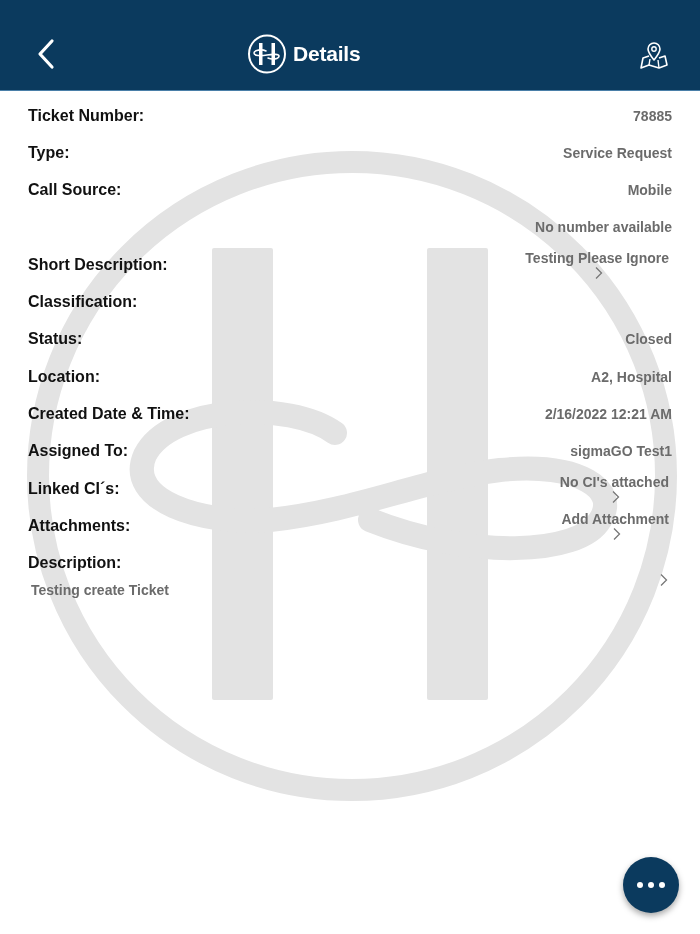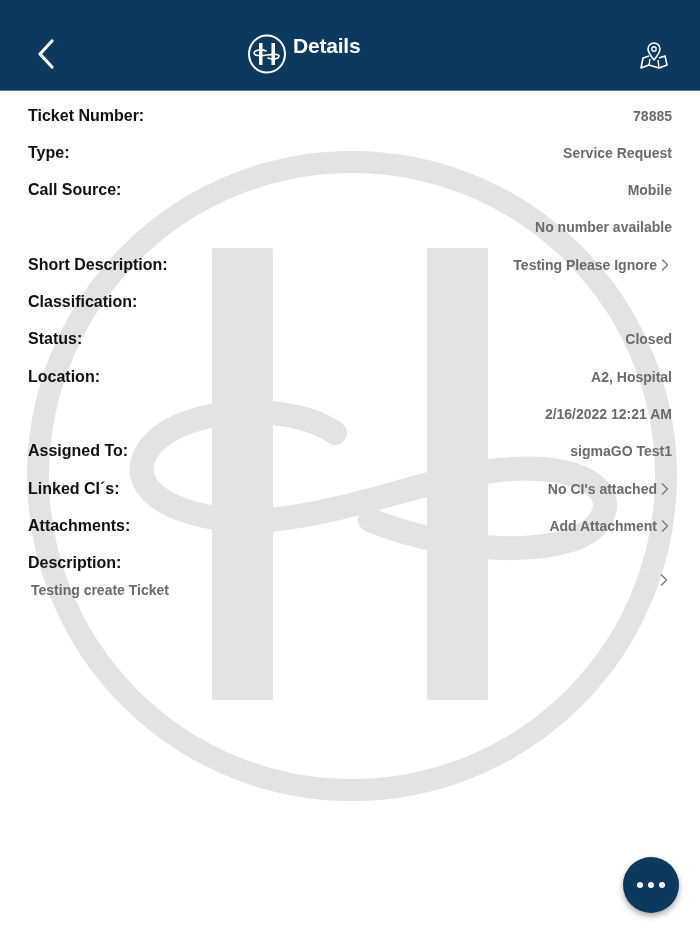--- a/index.html
+++ b/index.html
@@ -1,27 +1,27 @@
 <!DOCTYPE html>
 <html><head>
 <meta charset="utf-8">
 <style>
   html, body { margin:0; padding:0; }
   body { width:700px; height:934px; position:relative; overflow:hidden; background:#ffffff; font-family:"Liberation Sans", sans-serif; }
   .navbar { position:absolute; left:0; top:0; width:700px; height:91px; background:#0b3a5e; border-bottom:1px solid #4a7fa8; box-sizing:border-box; }
   .back-btn { position:absolute; left:30px; top:34px; width:30px; height:40px; cursor:pointer; }
-  .title-wrap { position:absolute; left:247px; top:34px; height:40px; display:flex; align-items:flex-start; }
+  .title-wrap { position:absolute; left:247px; top:34px; height:40px; display:flex; align-items:center; }
   .title-logo { width:40px; height:40px; }
   .title-text { color:#ffffff; font-size:21px; font-weight:bold; margin-left:6px; letter-spacing:-0.2px; }
   .map-btn { position:absolute; left:638px; top:40px; width:32px; height:30px; cursor:pointer; }
   .watermark { position:absolute; left:0; top:0; width:700px; height:934px; pointer-events:none; }
   .row { position:absolute; left:0; width:700px; height:37px; }
   .label { position:absolute; left:28px; top:50%; transform:translateY(-50%); font-size:16px; font-weight:bold; color:#111111; white-space:nowrap; }
   .value { position:absolute; right:28px; top:50%; transform:translateY(-50%); font-size:14px; font-weight:bold; color:#6b6b6b; white-space:nowrap; display:flex; align-items:center; }
-  .value.link { right:31px; cursor:pointer; }
+  .value.link { right:31px; cursor:pointer;flex-direction:column; }
   .chev { display:inline-block; width:9px; height:14px; margin-left:3px; }
   .desc-text { position:absolute; left:31px; top:582px; font-size:14px; font-weight:bold; color:#6b6b6b;text-align:center; }
   .desc-chev { position:absolute; left:659px; top:573px; width:9px; height:14px; cursor:pointer; }
   .fab { position:absolute; left:623px; top:857px; width:56px; height:56px; border-radius:50%; background:#0b3a5e; box-shadow:0 3px 6px rgba(0,0,0,0.35); display:flex; align-items:center; justify-content:center; cursor:pointer; }
   .fab .dot { width:6px; height:6px; border-radius:50%; background:#fff; margin:0 2.5px; }
 </style>
 </head>
 <body>
 
 <svg class="watermark" viewBox="0 0 700 934">
@@ -92,20 +92,21 @@
   </div>
   <div class="row" style="top:320px">
     <span class="label">Status:</span>
     <span class="value">Closed</span>
   </div>
   <div class="row" style="top:358px">
     <span class="label">Location:</span>
     <span class="value">A2, Hospital</span>
   </div>
   <div class="row" style="top:395px">
+    <span class="label">Created Date &amp; Time:</span>
     <span class="value">2/16/2022 12:21 AM</span>
   </div>
   <div class="row" style="top:432px">
     <span class="label">Assigned To:</span>
     <span class="value">sigmaGO Test1</span>
   </div>
   <div class="row" style="top:470px">
     <span class="label">Linked CI´s:</span>
     <span class="value link">
       <span>No CI's attached</span>

